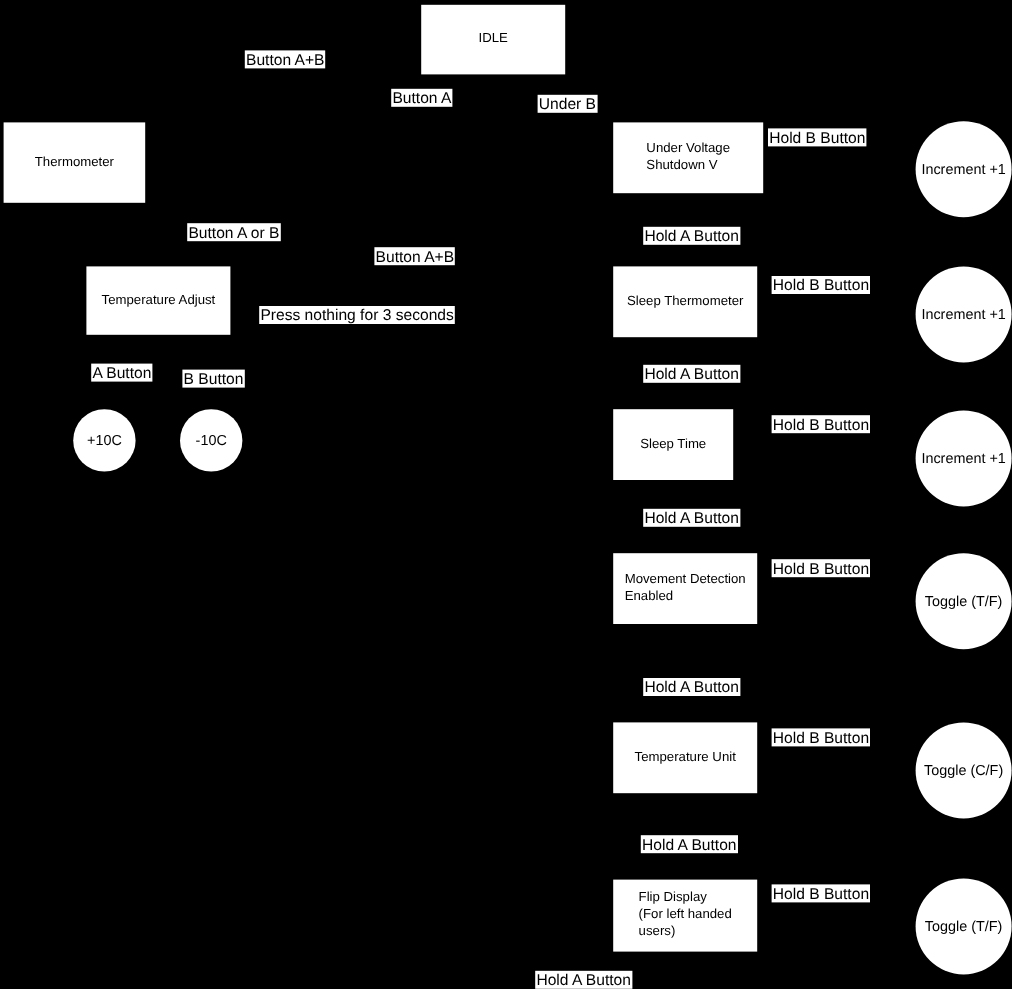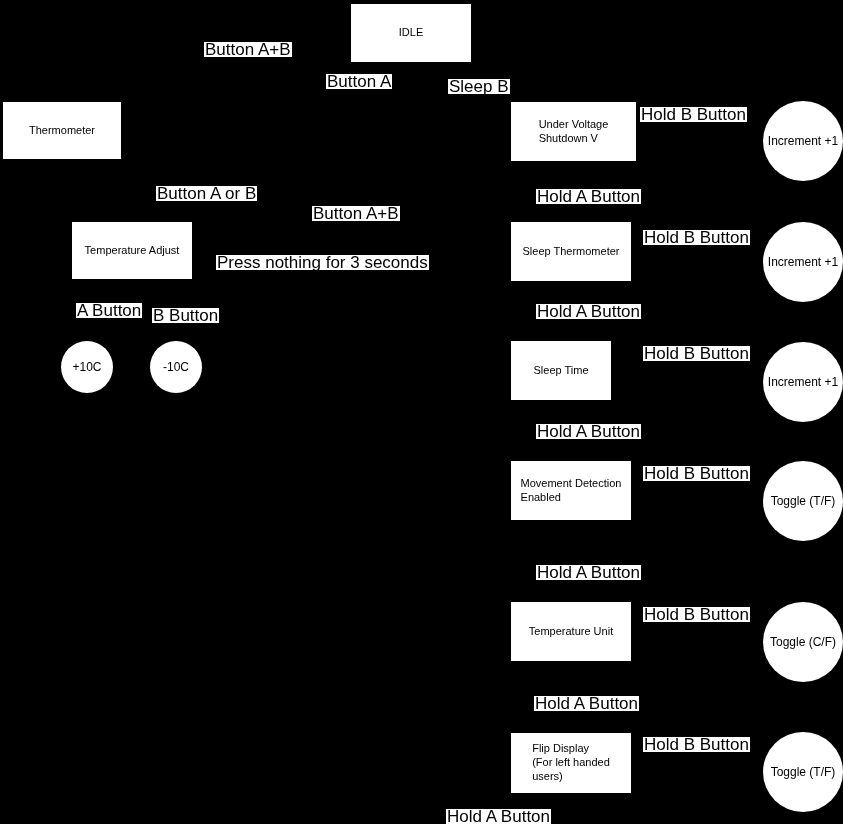--- a/index.html
+++ b/index.html
@@ -27,32 +27,32 @@
     border-radius:50%;
     display:flex;align-items:center;justify-content:center;
     text-align:center;
     font-size:12px;line-height:1.2;
     padding:2px;box-sizing:border-box;
   }
   .tlabel{
     position:absolute;
     background:var(--node-fill,#ffffff);
     color:var(--node-text,#000000);
-    font-size:17px;line-height:15px;
+    font-size:13px;line-height:15px;
     padding:0 1px;
     white-space:nowrap;
   }
 </style>
 </head>
 <body>
 
 <div class="canvas">
 
   <div class="state" style="left:351px;top:4px;width:120px;height:58px">IDLE</div>
-  <div class="state" style="left:3px;top:102px;width:118px;height:57px">Thermometer</div>
+  <div class="state" style="left:3px;top:102px;width:118px;height:67px">Thermometer</div>
   <div class="state" style="left:511px;top:102px;width:125px;height:59px">Under Voltage
 Shutdown V</div>
   <div class="state" style="left:72px;top:222px;width:120px;height:57px">Temperature Adjust</div>
   <div class="state" style="left:511px;top:222px;width:120px;height:59px">Sleep Thermometer</div>
   <div class="state" style="left:511px;top:341px;width:100px;height:59px">Sleep Time</div>
   <div class="state" style="left:511px;top:602px;width:120px;height:59px">Temperature Unit</div>
   <div class="state" style="left:511px;top:461px;width:120px;height:59px">Movement Detection
 Enabled</div>
   <div class="state" style="left:511px;top:733px;width:120px;height:60px">Flip Display
 (For left handed
@@ -62,21 +62,21 @@
   <div class="action" style="left:150px;top:341px;width:52px;height:52px">-10C</div>
   <div class="action" style="left:763px;top:101px;width:80px;height:80px">Increment +1</div>
   <div class="action" style="left:763px;top:222px;width:80px;height:80px">Increment +1</div>
   <div class="action" style="left:763px;top:342px;width:80px;height:80px">Increment +1</div>
   <div class="action" style="left:763px;top:461px;width:80px;height:80px">Toggle (T/F)</div>
   <div class="action" style="left:763px;top:602px;width:80px;height:80px">Toggle (C/F)</div>
   <div class="action" style="left:763px;top:732px;width:80px;height:80px">Toggle (T/F)</div>
 
   <span class="tlabel" style="left:204px;top:42px">Button A+B</span>
   <span class="tlabel" style="left:326px;top:74px">Button A</span>
-  <span class="tlabel" style="left:448px;top:79px">Sleep B</span>
+  <span class="tlabel" style="left:448px;top:79px">Under B</span>
   <span class="tlabel" style="left:640px;top:107px">Hold B Button</span>
   <span class="tlabel" style="left:156px;top:186px">Button A or B</span>
   <span class="tlabel" style="left:536px;top:189px">Hold A Button</span>
   <span class="tlabel" style="left:312px;top:206px">Button A+B</span>
   <span class="tlabel" style="left:643px;top:230px">Hold B Button</span>
   <span class="tlabel" style="left:216px;top:255px">Press nothing for 3 seconds</span>
   <span class="tlabel" style="left:76px;top:303px">A Button</span>
   <span class="tlabel" style="left:152px;top:308px">B Button</span>
   <span class="tlabel" style="left:536px;top:304px">Hold A Button</span>
   <span class="tlabel" style="left:643px;top:346px">Hold B Button</span>

